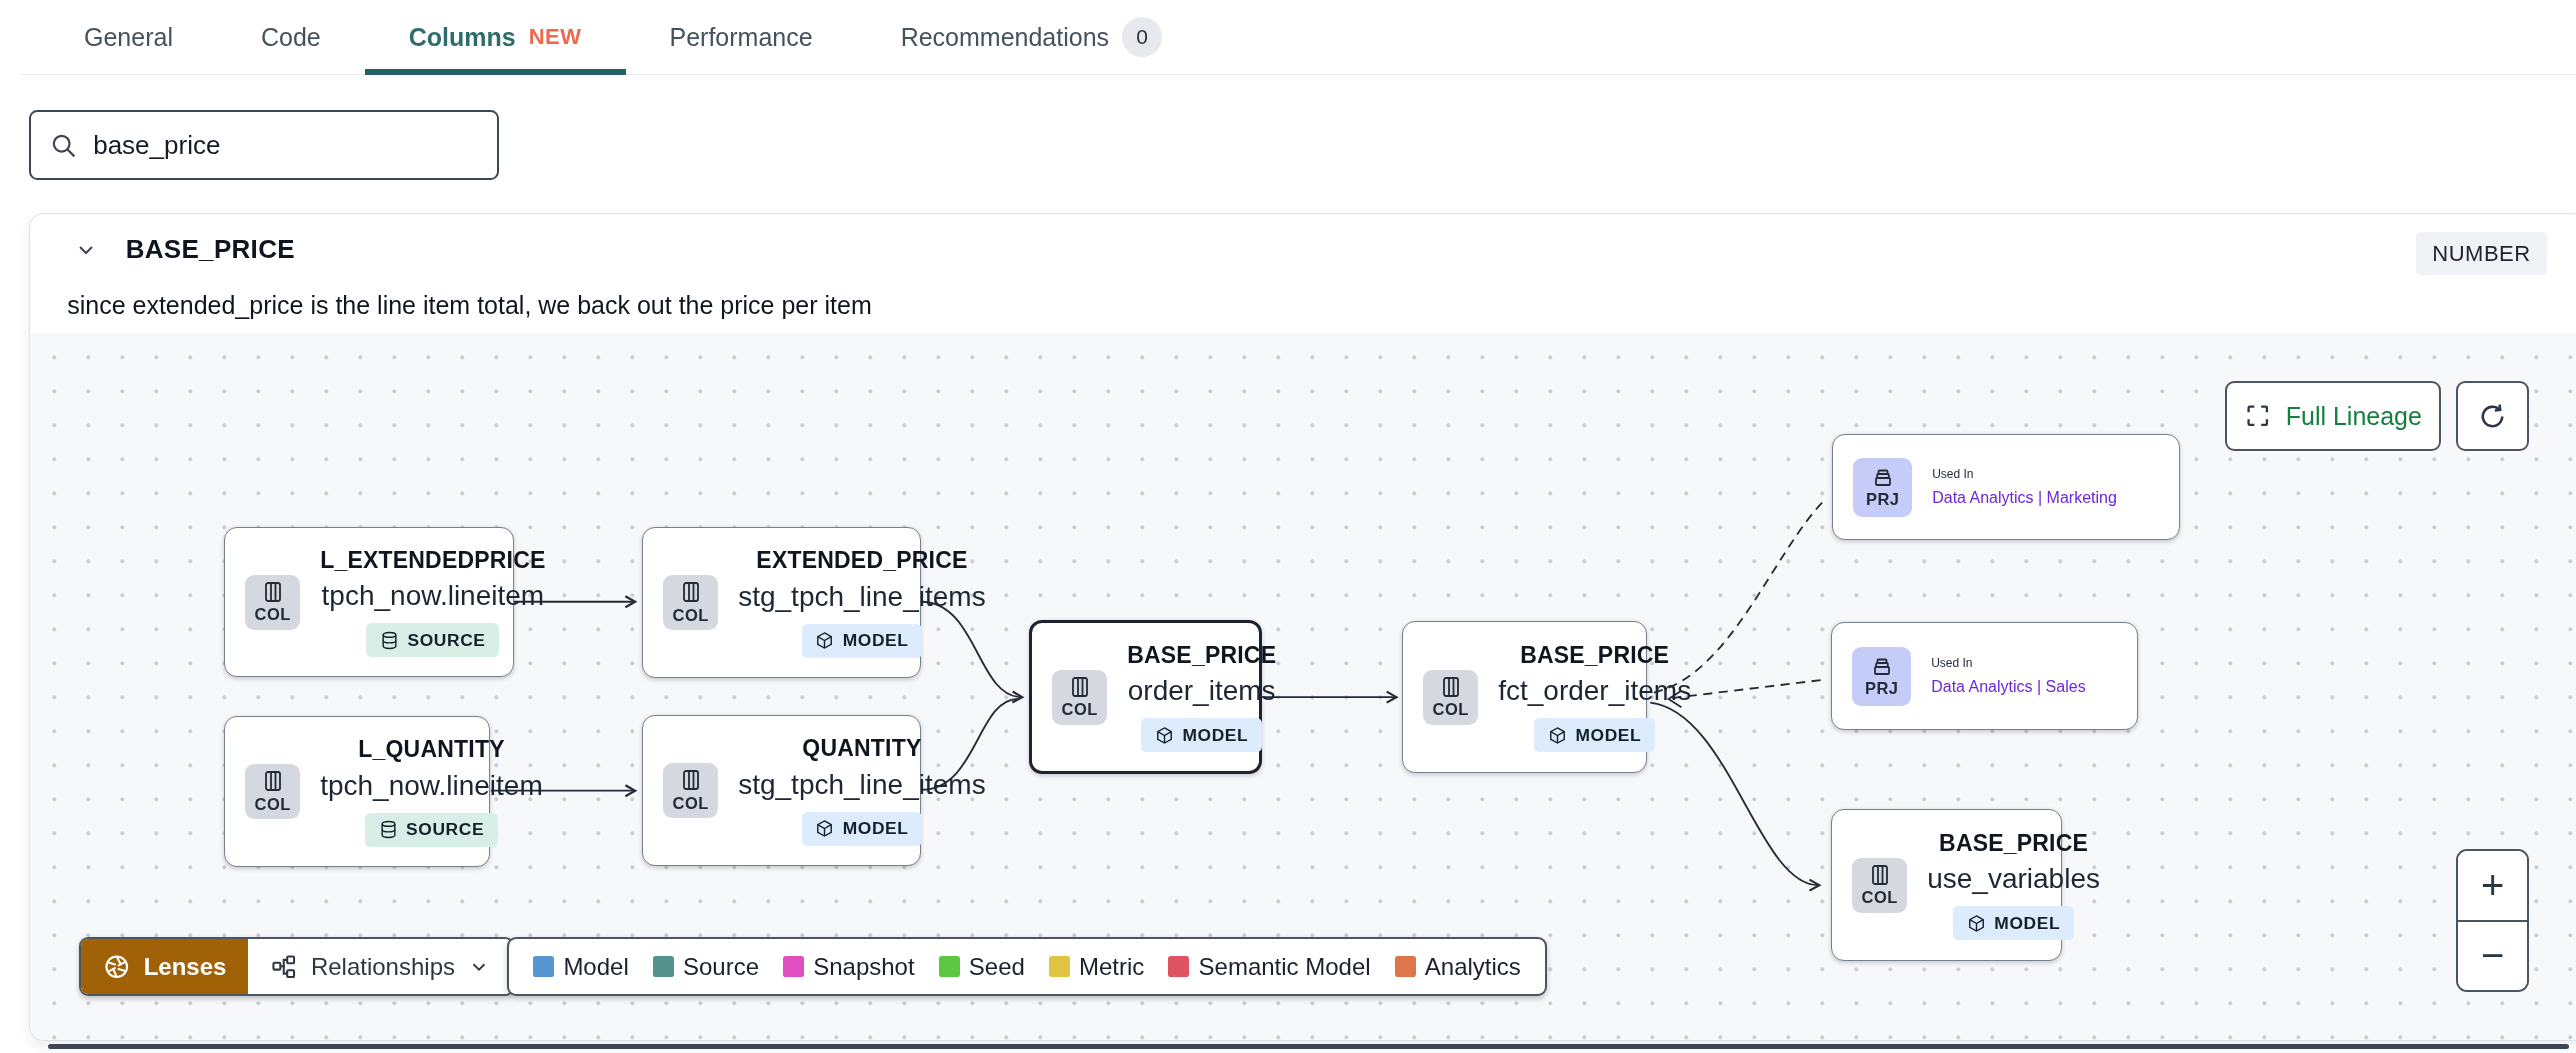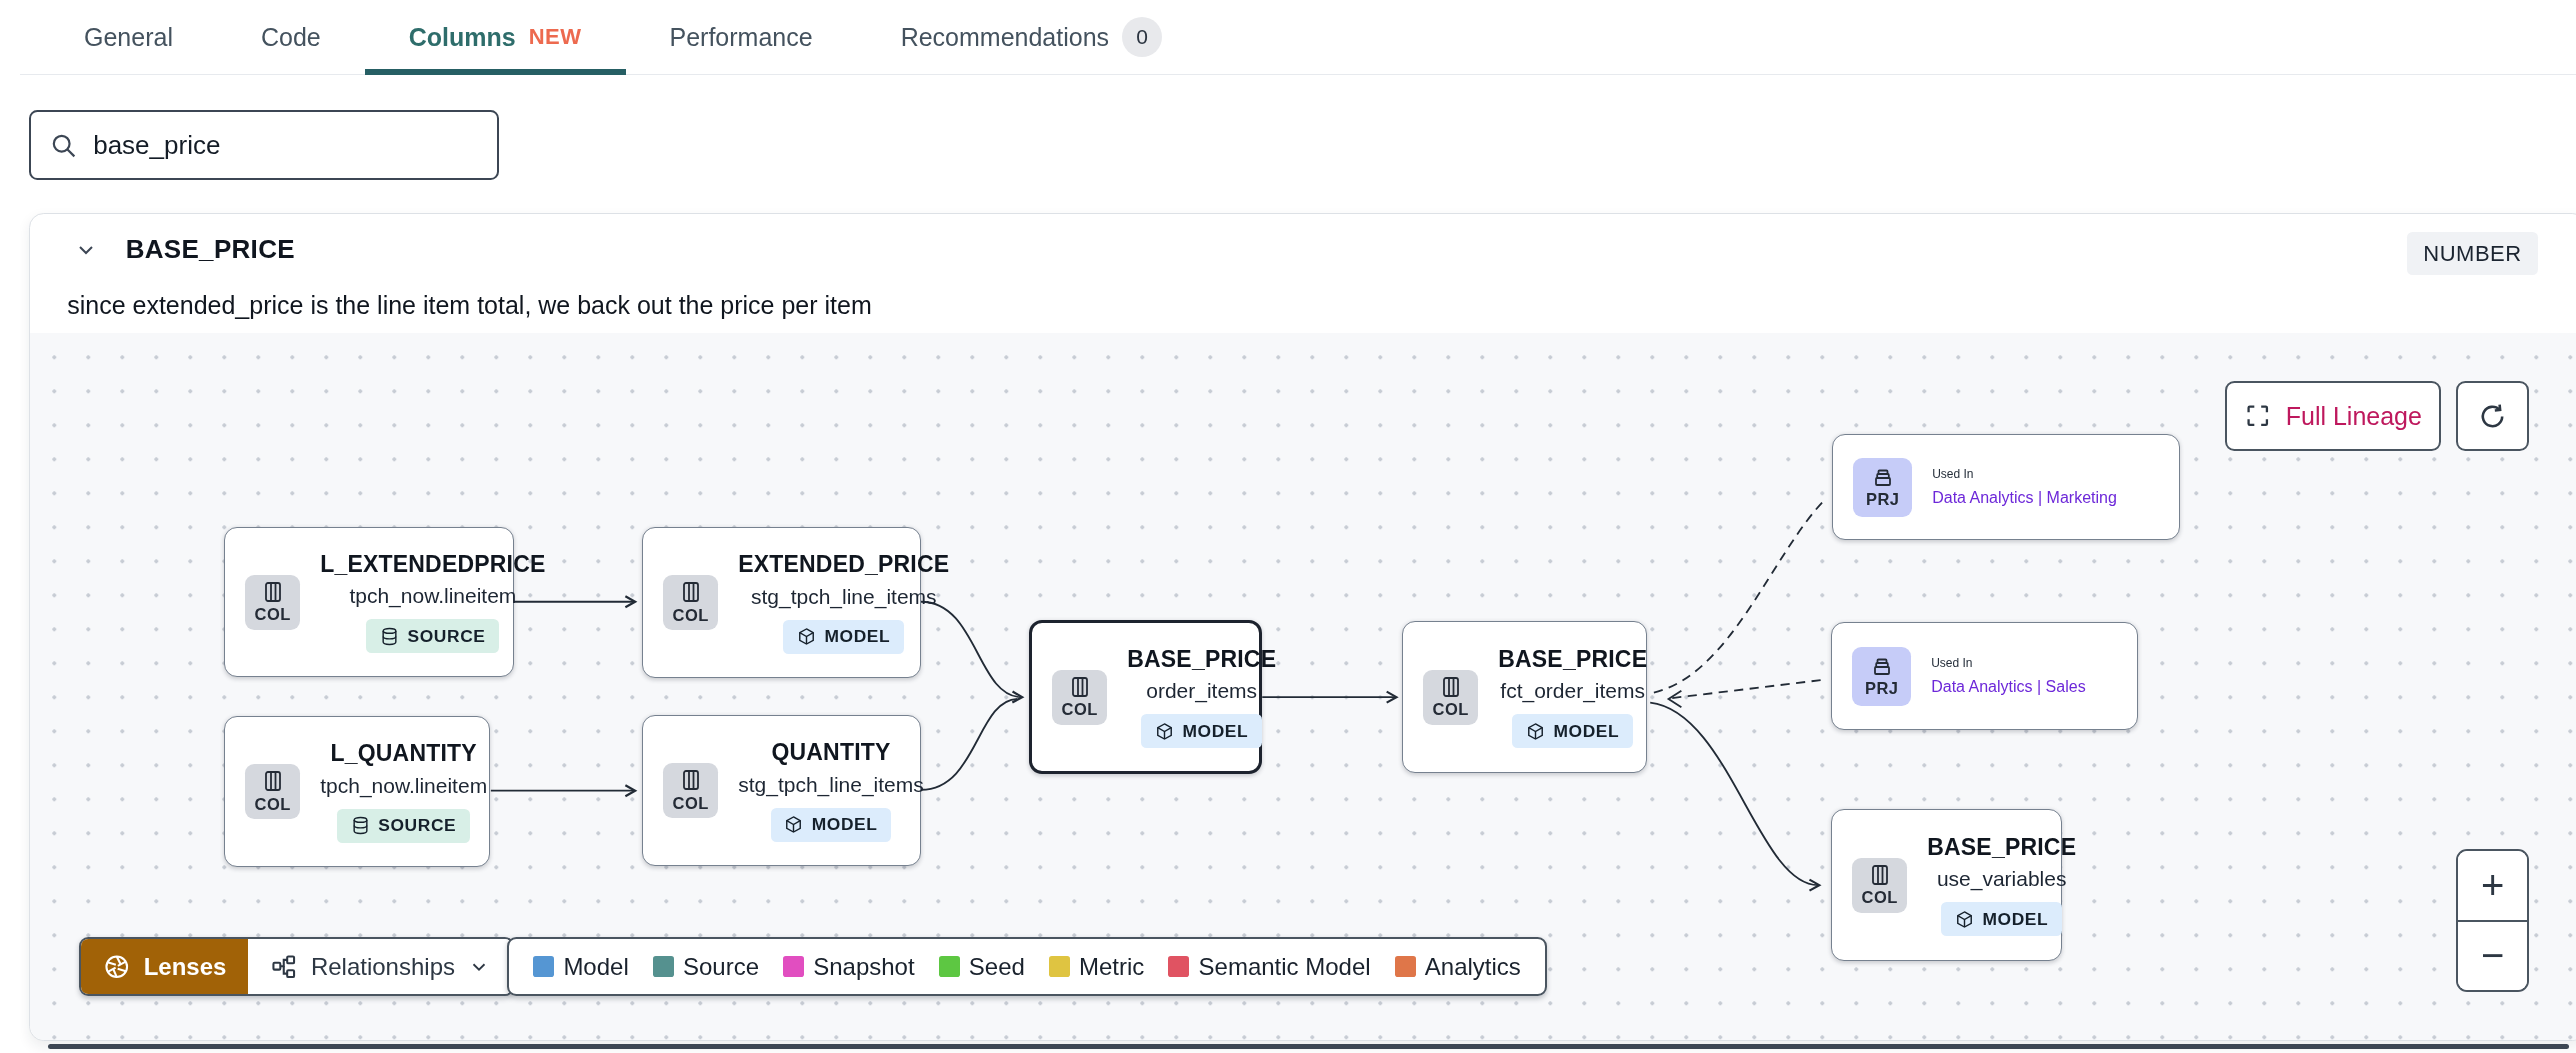--- a/index.html
+++ b/index.html
@@ -26,21 +26,21 @@
     font-family: inherit; background: transparent; }
 
   
   .panel { position: absolute; top: 213px; left: 9.2px; width: 2558px; height: 828px;
     background: #ffffff; border: 0.9px solid #dde1e6; border-radius: 14.7px;
     box-shadow: 0 5.5px 13px rgba(25,35,50,.08); }
   .panel-header { position: relative; height: 119px; }
   .col-row { position: absolute; top: 20px; left: 44px; display: flex; align-items: center; gap: 27.5px; }
   .chev { width: 24px; height: 24px; flex: none; cursor: pointer; }
   .col-name { font-size: 26px; font-weight: 700; color: #10161f; letter-spacing: 0.3px; }
-  .type-badge { position: absolute; top: 18.3px; right: 48px; background: #f0f2f5; color: #1b2430;
+  .type-badge { position: absolute; top: 18.3px; right: 39px; background: #f0f2f5; color: #1b2430;
     font-size: 22px; font-weight: 500; letter-spacing: 0.5px; padding: 8.3px 16.5px; border-radius: 5.5px; }
   .col-desc { position: absolute; top: 77px; left: 37px; font-size: 25px; color: #10161f; }
 
   
   .canvas { position: absolute; top: 119px; left: 0; right: 0; bottom: 0; border-radius: 0 0 14.7px 14.7px; overflow: hidden;
     background-color: #f7f8fa;
     background-image: radial-gradient(#c7ccd4 1.8px, transparent 2px);
     background-size: 34px 34px; background-position: 7.3px 7.3px; }
   .edges { position: absolute; inset: 0; pointer-events: none; }
 
@@ -49,30 +49,30 @@
     box-shadow: 0 1.8px 4.6px rgba(35,42,55,.22); display: flex; align-items: center; padding: 0 20px; gap: 20px; cursor: pointer; }
   .node.selected { border: 3.7px solid #1d232e; }
   .kind-badge { flex: none; display: flex; flex-direction: column; align-items: center; justify-content: center;
     border-radius: 9.2px; gap: 1.8px; }
   .kind-badge.col { width: 55px; height: 55px; background: #d5d8de; color: #242b36; }
   .kind-badge.prj { width: 59px; height: 59px; background: #c6ccf8; color: #242b36; }
   .kind-badge .kb-label { font-size: 16.5px; font-weight: 700; letter-spacing: 0.5px; }
   .node-content { flex: 1; display: flex; flex-direction: column; align-items: center; }
   .node-content.left { align-items: flex-start; }
   .node-title { font-size: 23px; font-weight: 700; color: #10161f; letter-spacing: 0.2px; }
-  .node-sub { font-size: 21px; color: #1d2633; margin-top: 6.4px; }
+  .node-sub { font-size: 28px; color: #1d2633; margin-top: 6.4px; }
   .res-badge { margin-top: 11px; display: inline-flex; align-items: center; gap: 8.3px;
     padding: 6.4px 13.8px; border-radius: 5.5px; font-size: 17.4px; font-weight: 700; letter-spacing: 0.6px; color: #15202b; }
   .res-badge.source { background: #d8efe7; }
   .res-badge.model { background: #dcecfc; }
   .usedin-label { font-size: 12px; color: #252e3a; text-align: right; }
   .usedin-name { font-size: 16px; color: #6d28d9; margin-top: 7.3px; }
 
   
-  .btn { background: #fff; border: 2.3px solid #4a5560; border-radius: 9.2px; color: #be185d;
+  .btn { background: #fff; border: 2.3px solid #4a5560; border-radius: 9.2px; color: #15803d;
     display: flex; align-items: center; justify-content: center; cursor: pointer; }
   .full-lineage-btn { position: absolute; left: 2195px; top: 48px; width: 216px; height: 70px; gap: 13.8px; font-size: 25px; }
   .refresh-btn { position: absolute; left: 2426px; top: 48px; width: 73px; height: 70px; }
   .zoom-ctrl { position: absolute; left: 2426px; top: 516px; width: 73px; height: 143px;
     background: #fff; border: 2.3px solid #4a5560; border-radius: 11px; display: flex; flex-direction: column; overflow: hidden; }
   .zoom-ctrl .zbtn { flex: 1; display: flex; align-items: center; justify-content: center;
     font-size: 40px; font-weight: 400; color: #2d3743; cursor: pointer; background: #fff; border: none; font-family: inherit; }
   .zoom-ctrl .zbtn:first-child { border-bottom: 2.3px solid #4a5560; }
 
   

